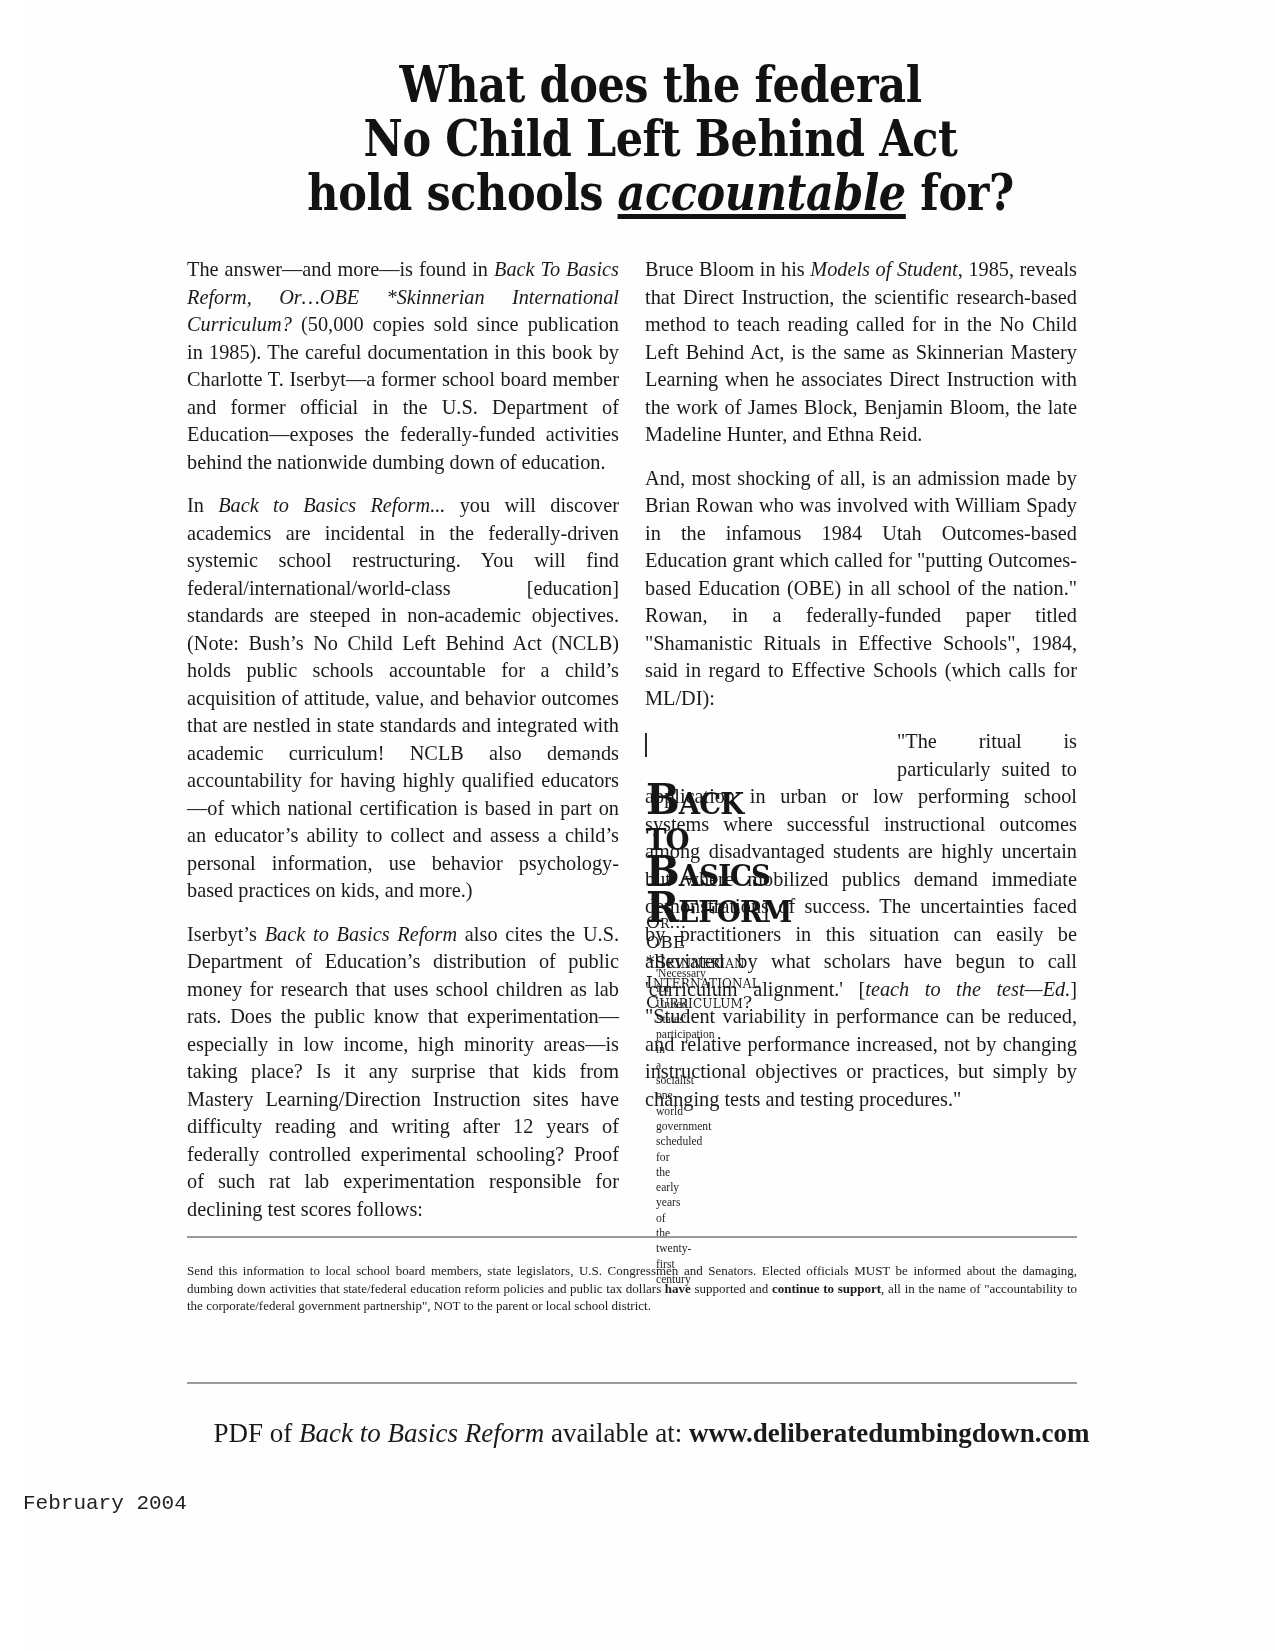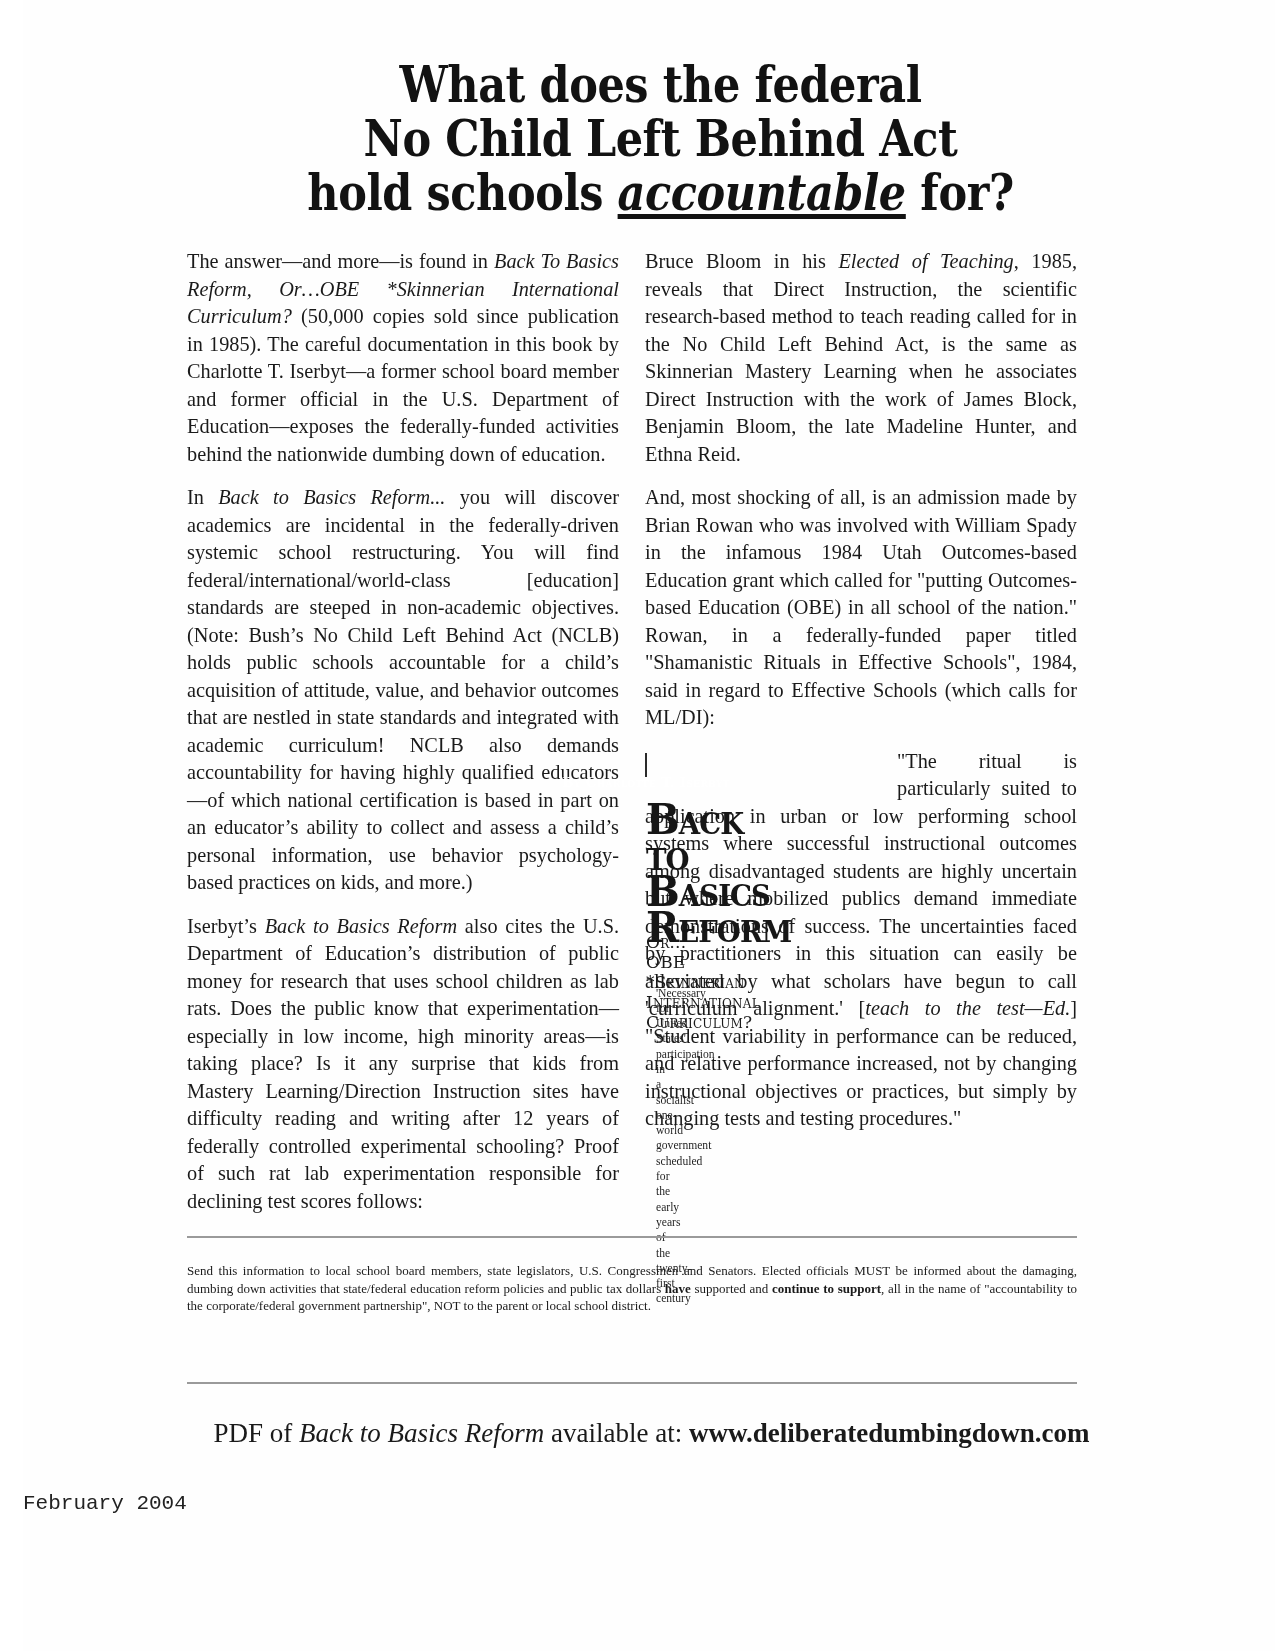--- a/index.html
+++ b/index.html
@@ -50,21 +50,21 @@
   
   .cols {
     position: absolute;
     left: 164px;
     top: 240px;
     width: 890px;
     height: 990px;
   }
   .col {
     position: absolute;
-    top: 8px;
+    top: 16px;
     width: 432px;
     font-size: 20.3px;
     line-height: 1.355;
     text-align: justify;
     text-justify: inter-word;
     hyphens: manual;
   }
   .col-left  { left: 0; }
   .col-right { left: 458px; }
   .col p {
@@ -216,21 +216,21 @@
     <div class="col col-left">
       <p><span>The answer—and more—is found in </span><i>Back To Basics Reform, Or…OBE *Skinnerian International Curriculum?</i><span> (50,000 copies sold since publication in 1985). The careful documentation in this book by Charlotte T. Iserbyt—a former school board member and former official in the U.S. Department of Education—exposes the federally-funded activities behind the nationwide dumbing down of education.</span></p>
 
       <p><span>In </span><i>Back to Basics Reform...</i><span> you will discover academics are incidental in the federally-driven systemic school restructuring. You will find federal/international/world-class [education] standards are steeped in non-academic objectives. (Note: Bush’s No Child Left Behind Act (NCLB) holds public schools accountable for a child’s acquisition of attitude, value, and behavior outcomes that are nestled in state standards and integrated with academic curriculum! NCLB also demands accountability for having highly qualified educators—of which national certification is based in part on an educator’s ability to collect and assess a child’s personal information, use behavior psychology-based practices on kids, and more.)</span></p>
 
       <p><span>Iserbyt’s </span><i>Back to Basics Reform</i><span> also cites the U.S. Department of Education’s distribution of public money for research that uses school children as lab rats. Does the public know that experimentation—especially in low income, high minority areas—is taking place? Is it any surprise that kids from Mastery Learning/Direction Instruction sites have difficulty reading and writing after 12 years of federally controlled experimental schooling? Proof of such rat lab experimentation responsible for declining test scores follows:</span></p>
     </div>
 
     <div class="col col-right">
 
-      <p><span>Bruce Bloom in his </span><i>Elected of Teaching</i><span>, 1985, reveals that Direct Instruction, the scientific research-based method to teach reading called for in the No Child Left Behind Act, is the same as Skinnerian Mastery Learning when he associates Direct Instruction with the work of James Block, Benjamin Bloom, the late Madeline Hunter, and Ethna Reid.</span></p>
+      <p><span>Bruce Bloom in his </span><i>Models of Student</i><span>, 1985, reveals that Direct Instruction, the scientific research-based method to teach reading called for in the No Child Left Behind Act, is the same as Skinnerian Mastery Learning when he associates Direct Instruction with the work of James Block, Benjamin Bloom, the late Madeline Hunter, and Ethna Reid.</span></p>
 
       <p>And, most shocking of all, is an admission made by Brian Rowan who was involved with William Spady in the infamous 1984  Utah Outcomes-based Education grant which called for "putting Outcomes-based Education (OBE) in all school  of the nation." Rowan, in a federally-funded paper titled "Shamanistic Rituals in Effective Schools", 1984, said in regard to Effective Schools (which calls for ML/DI):</p>
 
       <p>
         <span class="bookwrap">
           <span class="book">
             <span class="book-band" style="background: rgb(232, 33, 43);">
               <span class="book-band-text">By Charlotte T. Iserbyt</span>
             </span>
             <span class="book-title">

